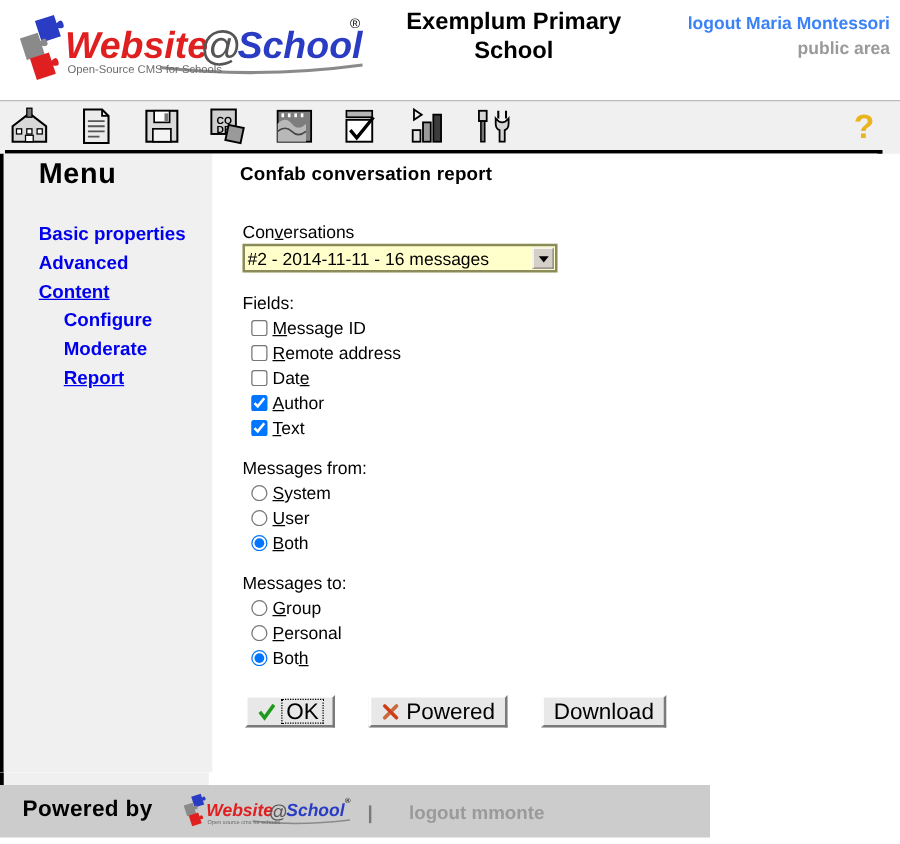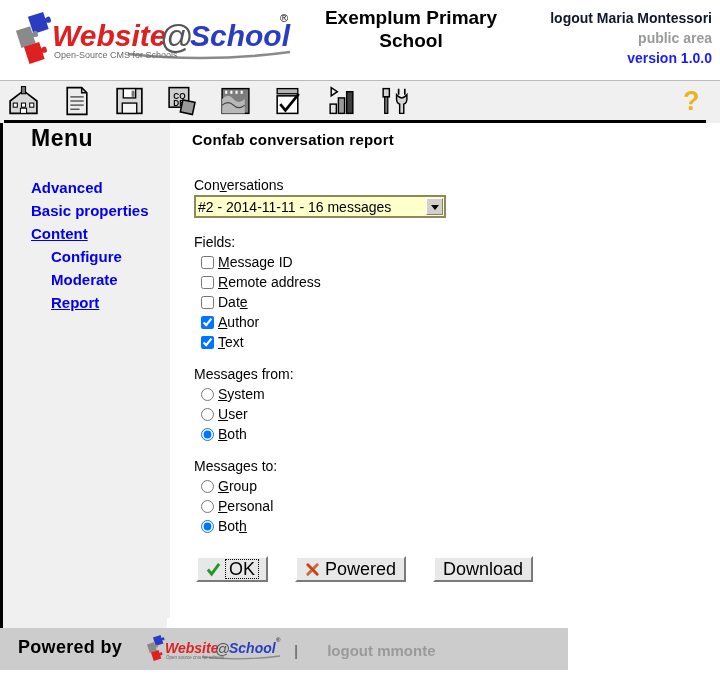--- a/index.html
+++ b/index.html
@@ -47,21 +47,21 @@
   }
   #header-right {
     position: absolute;
     right: 8px;
     top: 8px;
     text-align: right;
     line-height: 20px;
   }
   .hdr-logout {
     font-size: 14px;
-    color: #0f172a;
+    color: #3b82f6;
     font-weight: bold;
     display: block;
     text-decoration: none;
   }
   .hdr-area {
     font-size: 14px;
     color: #9a9a9a;
     font-weight: bold;
     display: block;
   }
@@ -360,21 +360,20 @@
 
       <text x="46" y="52" font-family="'Liberation Sans',sans-serif" font-size="9" fill="#6a6a6a">Open-Source CMS for Schools</text>
     </svg>
   </div>
 
   <div id="site-title">Exemplum Primary School</div>
 
   <div id="header-right">
     <a class="hdr-logout" href="#">logout Maria Montessori</a>
     <span class="hdr-area">public area</span>
-    <span class="hdr-version">version 1.0.0</span>
   </div>
 </div>
 
 <div id="toolbar">
   <div id="toolbar-icons">
 
     <svg class="tb-icon" viewBox="0 0 32 32">
       <path d="M3 16 L16 6 L29 16 L29 28 L3 28 Z" fill="#d8d8d8" stroke="#000" stroke-width="1.6"></path>
       <rect x="14" y="2" width="4" height="7" fill="#777" stroke="#000" stroke-width="1"></rect>
       <rect x="6" y="18" width="4" height="4" fill="#fff" stroke="#000" stroke-width="1"></rect>
@@ -447,22 +446,22 @@
   </svg>
 
   <div id="toolbar-rule"></div>
 </div>
 
 <div id="main">
 
   <div id="sidebar">
     <div id="menu-heading">Menu</div>
     <div id="menu-list">
+      <a class="menu-item" href="#"><span>Basic properties</span></a>
       <a class="menu-item" href="#"><span>Advanced</span></a>
-      <a class="menu-item" href="#"><span>Basic properties</span></a>
       <a class="menu-item active" href="#"><span>Content</span></a>
       <a class="menu-item sub" href="#"><span>Configure</span></a>
       <a class="menu-item sub" href="#"><span>Moderate</span></a>
       <a class="menu-item sub active" href="#"><span>Report</span></a>
     </div>
   </div>
 
   <div id="content">
     <div id="page-title">Confab conversation report</div>
 

